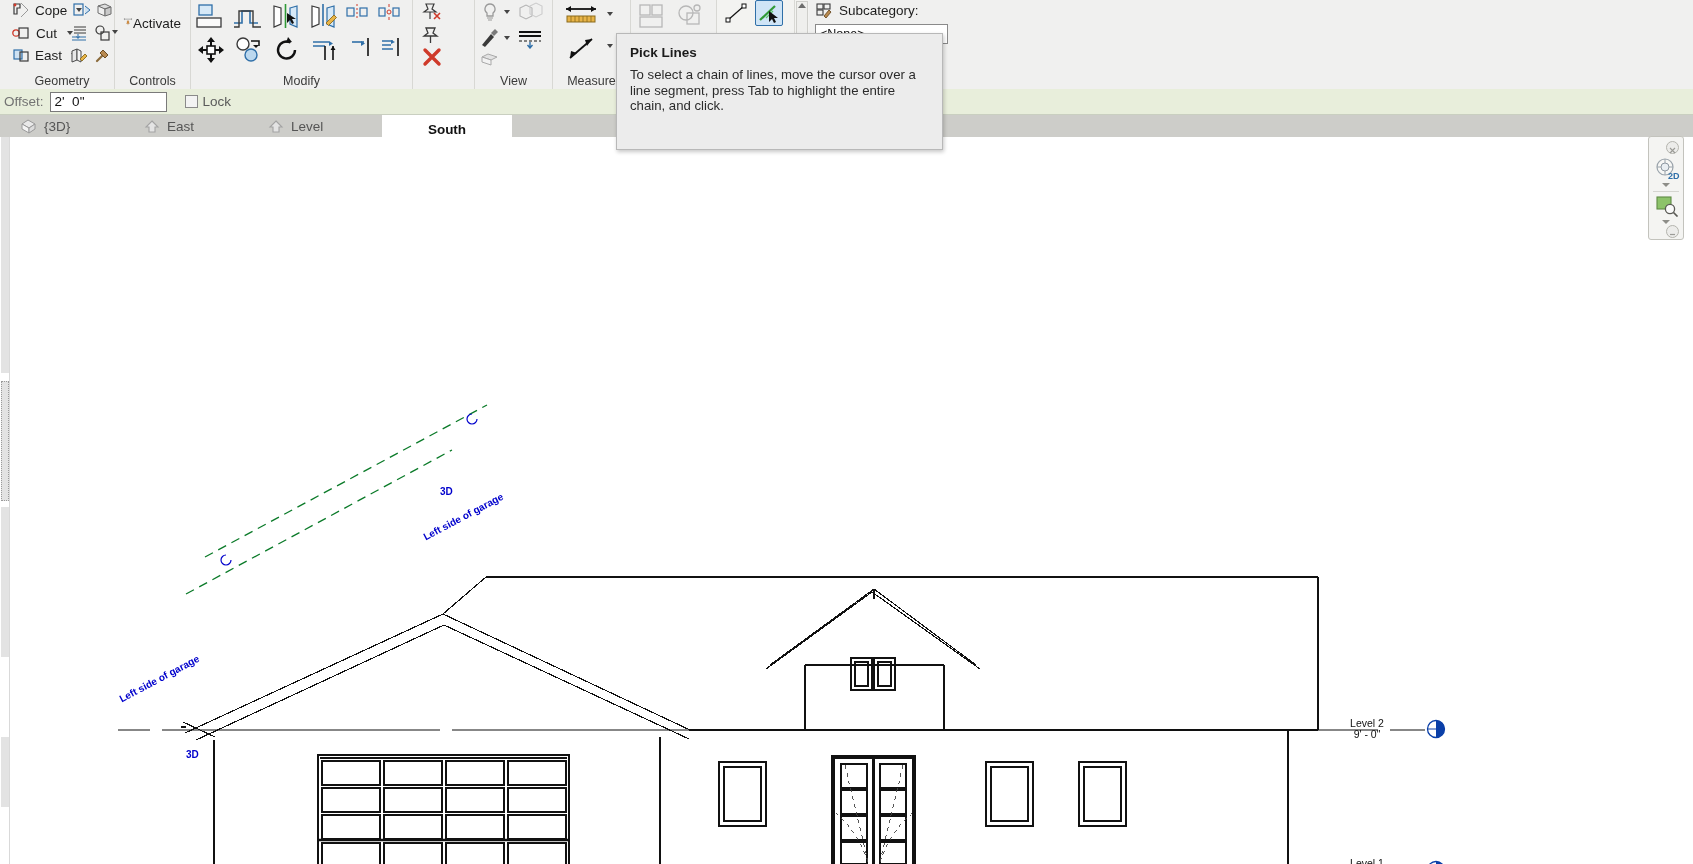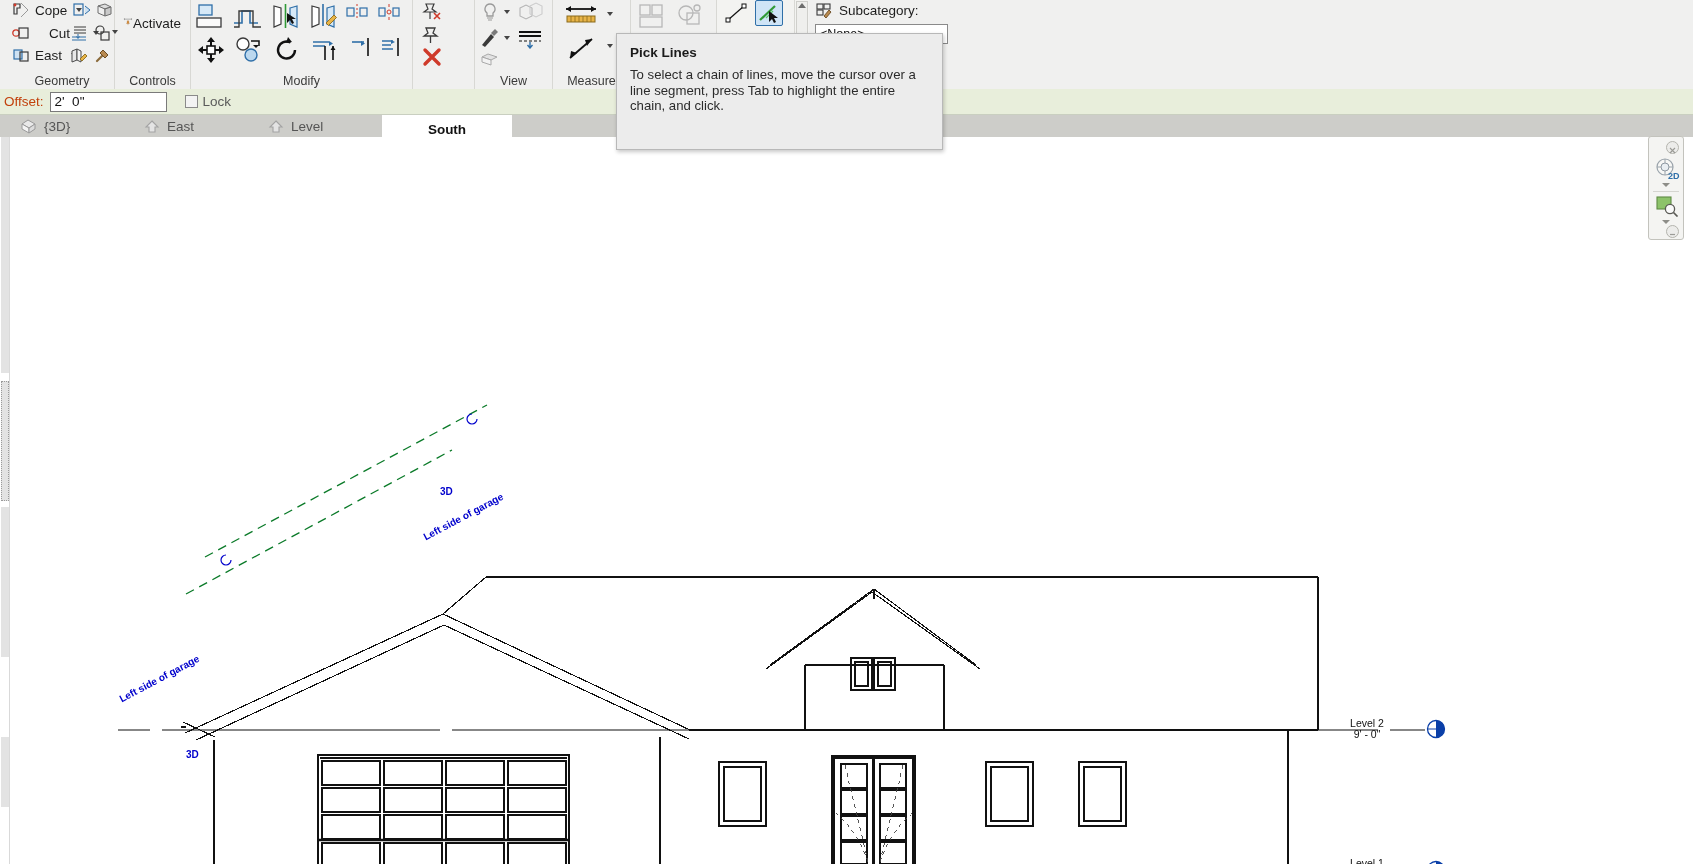--- a/index.html
+++ b/index.html
@@ -35,21 +35,21 @@
 
   .big-btn { position:absolute; display:flex; flex-direction:row; align-items:center; width:58px; }
   .big-btn-label { font-size: 13.5px; color: #1d1d1d; margin-top: 2px; }
 
   
   .optionsbar {
     position: absolute; left: 0; top: 89px; width: 1693px; height: 26px;
     background: #e8eedb; border-bottom: 1px solid #c9cfc0;
     display: flex; align-items: center; padding-left: 4px; gap: 6px;
   }
-  .opt-label { font-size: 13.5px; color: #c2410c; }
+  .opt-label { font-size: 13.5px; color: #737373; }
   .opt-input {
     width: 117px; height: 20px; background: #fff; border: 1px solid #7a7a7a;
     font-family: "Liberation Sans", sans-serif; font-size: 13.5px; color: #111;
     padding: 0 4px;
   }
   .opt-check { width: 13px; height: 13px; border: 1px solid #8a8a8a; background:#f3f3f3; }
 
   
   .tabbar {
     position: absolute; left: 0; top: 115px; width: 1693px; height: 22px;
@@ -128,21 +128,21 @@
             </svg>
           </div>
           <div class="icobtn" style="left:84px;top:0px;width:20px;height:20px;">
             <svg width="19" height="17" viewBox="0 0 19 17">
               <path d="M3 4 l7-2 l6 3 l-7 2 z" fill="#dcdcdc" stroke="#6e6e6e" stroke-width="1"></path>
               <path d="M3 4 v7 l7 3 v-7 z" fill="#efefef" stroke="#6e6e6e" stroke-width="1"></path>
               <path d="M10 7 l6-2 v7 l-6 2 z" fill="#c9c9c9" stroke="#6e6e6e" stroke-width="1"></path>
             </svg>
           </div>
 
-          <div class="txtitem" style="left:2px;top:25px;gap:19px;">
+          <div class="txtitem" style="left:2px;top:25px;gap:6px;">
             <svg width="18" height="16" viewBox="0 0 18 16">
               <circle cx="4" cy="8" r="3.2" fill="none" stroke="#cf3a2a" stroke-width="1.3"></circle>
               <rect x="7" y="3" width="9" height="10" fill="none" stroke="#3a3a3a" stroke-width="1.2"></rect>
             </svg>
             <span>Cut</span>
             <span class="caret" style="margin-left:4px;"></span>
           </div>
           <div class="icobtn" style="left:58px;top:22px;width:22px;height:22px;">
             <svg width="20" height="19" viewBox="0 0 20 19">
               <path d="M5 3 h12 M5 6 h12 M5 9 h12" stroke="#3a3a3a" stroke-width="1.2"></path>

